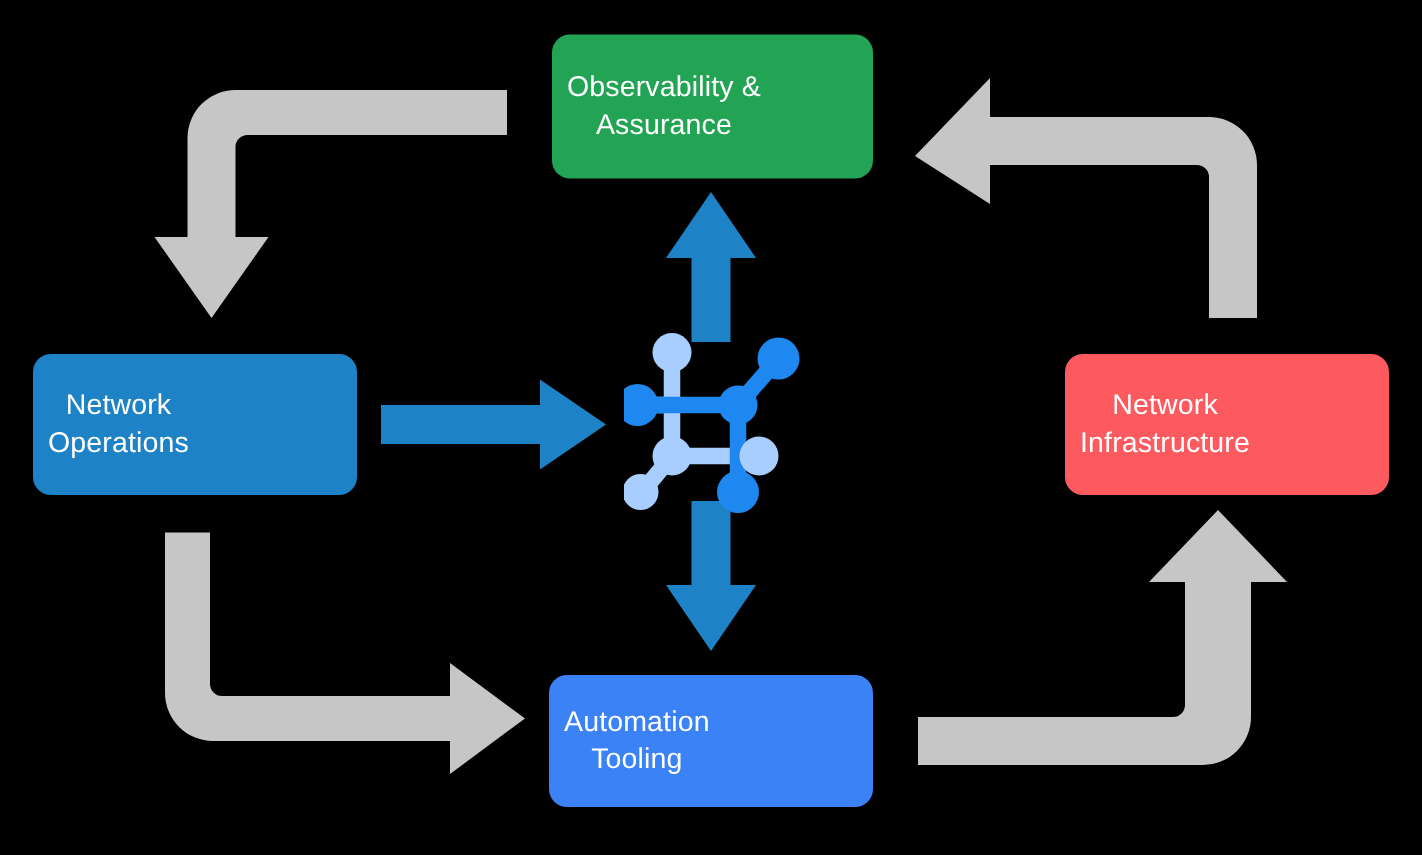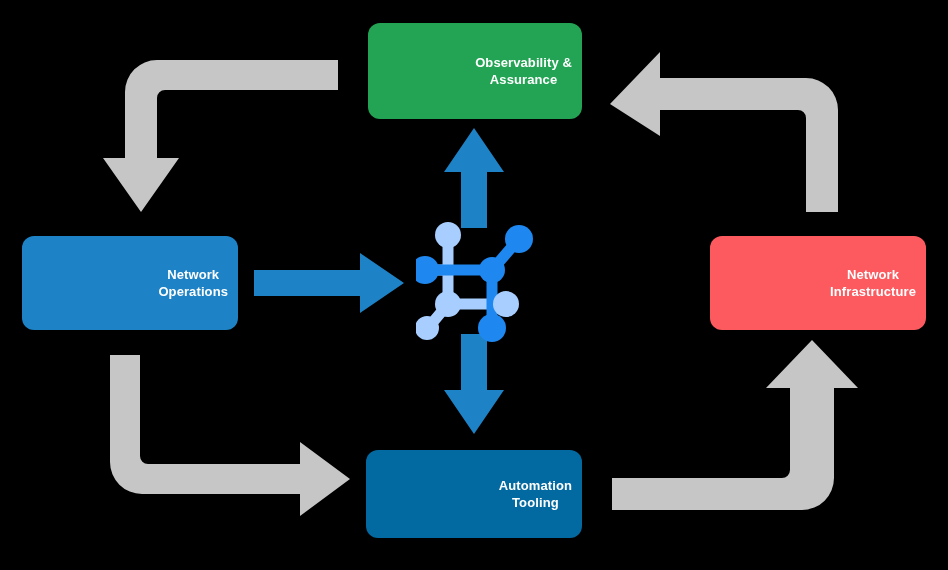--- a/index.html
+++ b/index.html
@@ -24,27 +24,27 @@
     position: absolute;
     left: 0;
     top: 0;
     width: 948px;
     height: 570px;
   }
   .node-box {
     position: absolute;
     display: flex;
     align-items: center;
-    justify-content: flex-end;
+    justify-content: flex-start;
     text-align: center;
     border-radius: 12px;
     color: #ffffff;
-    font-size: 13px;
+    font-size: 19px;
     line-height: 1.32;
-    font-weight: 700;
+    font-weight: 400;
     letter-spacing: 0.1px;
     box-sizing: border-box;
     padding: 4px 10px;
     z-index: 5;
   }
   .node-label {
     white-space: pre-line;
     display: block;
   }
   #box-observability {
@@ -211,18 +211,18 @@
   <div class="node-box" id="box-network-operations" style="background: rgb(29, 131, 198); color: rgb(255, 255, 255);">
     <span class="node-label">Network
 Operations</span>
   </div>
 
   <div class="node-box" id="box-network-infrastructure" style="background: rgb(252, 90, 95); color: rgb(255, 255, 255);">
     <span class="node-label">Network
 Infrastructure</span>
   </div>
 
-  <div class="node-box" id="box-automation-tooling" style="background: #0369a1; color: rgb(255, 255, 255);">
+  <div class="node-box" id="box-automation-tooling" style="background: #3b82f6; color: rgb(255, 255, 255);">
     <span class="node-label">Automation
 Tooling</span>
   </div>
 
 </div>
 
 </body></html>

